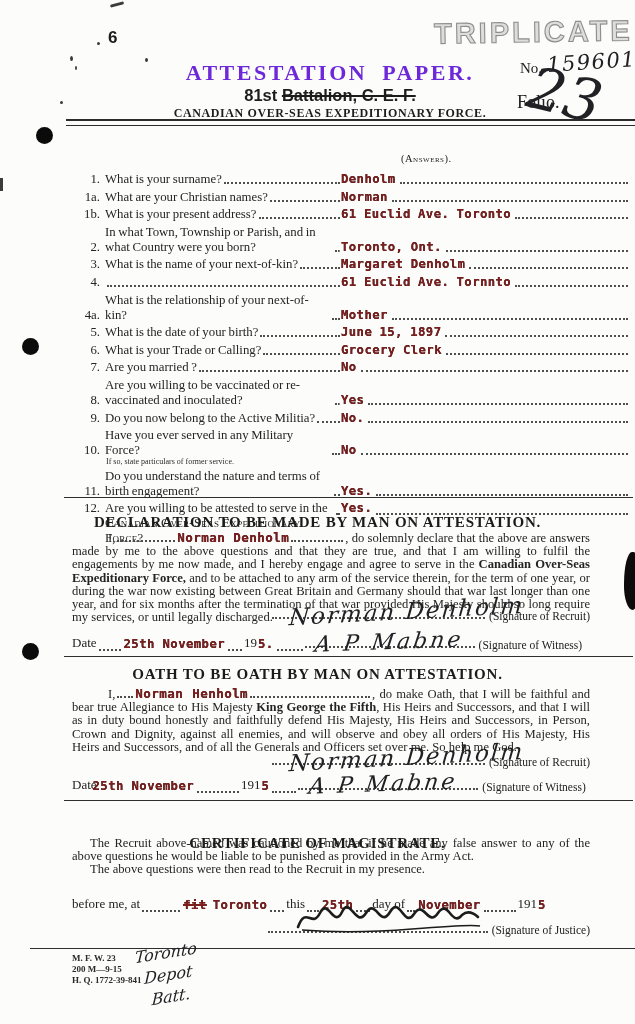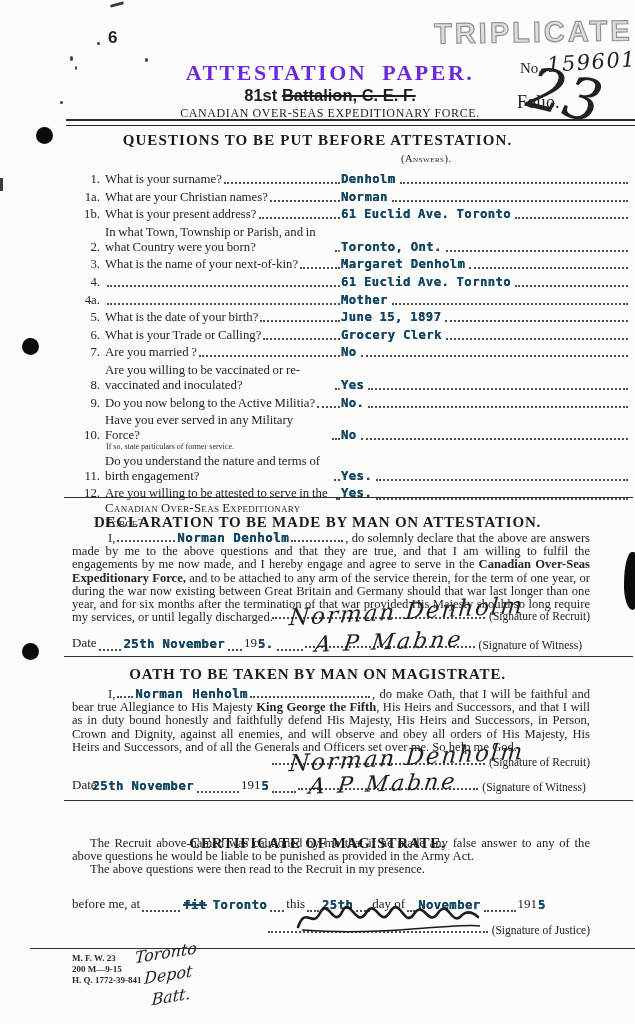--- a/index.html
+++ b/index.html
@@ -9,41 +9,41 @@
 
   
   .page-num{left:108px;top:28px;font-family:"Liberation Sans",sans-serif;font-weight:bold;font-size:17px;color:#1b1b1b;}
   .stamp{right:2px;top:16px;font-family:"Liberation Sans",sans-serif;font-weight:bold;font-size:29px;
          letter-spacing:3px;color:rgba(150,150,150,0.30);-webkit-text-stroke:1.1px rgba(125,125,125,0.85);
          transform:rotate(-1deg);}
   .hdr{left:28px;width:604px;top:60px;text-align:center;}
   .hdr-title{font-size:22px;font-weight:bold;letter-spacing:2.5px;word-spacing:7px;color:#6d28d9;}
   .hdr-batt{font-family:"Liberation Sans",sans-serif;font-weight:bold;font-size:16.5px;color:#1c1c1c;margin-top:0px;}
   .strike{text-decoration:line-through;text-decoration-thickness:1.5px;}
-  .hdr-sub{font-size:12px;font-weight:normal;letter-spacing:0.6px;color:#1d1d1d;margin-top:1px;}
+  .hdr-sub{font-size:12px;font-weight:bold;letter-spacing:0.6px;color:#1d1d1d;margin-top:1px;}
   .no-label{left:520px;top:60px;font-size:15px;}
   .no-value{left:547px;top:50px;font-family:"DejaVu Serif",serif;font-style:italic;font-size:21px;
             letter-spacing:1.5px;transform:rotate(-4deg);color:#26262a;}
   .folio-label{left:517px;top:92px;font-size:18px;}
   .folio-value{left:528px;top:66px;font-family:"DejaVu Serif",serif;font-style:italic;font-size:58px;
                transform:rotate(14deg);color:#222226;line-height:1;}
   .dbl-rule{left:66px;right:0;top:119px;height:4px;border-top:2px solid #2b2b2b;border-bottom:1.3px solid #2b2b2b;}
 
   
   .q-title{left:0;right:0;top:132px;text-align:center;font-weight:bold;font-size:15px;letter-spacing:1.1px;color:#1b1b1b;}
   .answers-label{left:401px;top:153px;font-size:10.5px;font-variant:small-caps;letter-spacing:0.5px;}
   .q-list{left:70px;width:559px;top:172px;}
   .q-row{display:flex;align-items:flex-end;margin-bottom:2.6px;font-size:12.8px;line-height:15px;word-spacing:-0.5px;color:#242424;}
   .q-num{flex:0 0 30px;text-align:right;padding-right:5px;}
   .q-body{flex:0 1 auto;max-width:238px;}
   .q-caps{font-variant:small-caps;letter-spacing:0.3px;}
   .leader{flex:1 1 8px;min-width:4px;border-bottom:2px dotted #4f4f4f;margin:0 1px 3px 2px;height:0;}
   .answer-cell{flex:0 0 288px;display:flex;align-items:flex-end;}
   .typed{font-family:"DejaVu Sans Mono",monospace;font-weight:bold;font-size:12.3px;letter-spacing:0.4px;
-         color:#0c4a6e;text-shadow:0 0 0.5px #1a1a1a;white-space:nowrap;}
+         color:#7f1d1d;text-shadow:0 0 0.5px #1a1a1a;white-space:nowrap;}
   .q-answer{margin-right:2px;}
   .answer-top{align-items:flex-start;}
   .answer-top .leader{align-self:flex-start;height:12px;}
   .answer-top .answer-cell{align-items:flex-start;}
   .q-note{font-size:8px;line-height:8px;margin:-3px 0 3px 36px;color:#2a2a2a;}
 
   
   .rule{border-top:1.8px solid #2e2e2e;height:0;}
   .sec-title{left:0;right:0;text-align:center;font-weight:bold;font-size:15px;letter-spacing:0.8px;color:#1b1b1b;}
   .par{left:72px;width:518px;text-align:justify;font-size:12.6px;line-height:13.2px;color:#242424;}
@@ -105,21 +105,20 @@
     <div class="hdr-sub">CANADIAN OVER-SEAS EXPEDITIONARY FORCE.</div>
   </div>
 
   <div class="abs no-label">No.</div>
   <div class="abs no-value script">159601</div>
   <div class="abs folio-label">Folio.</div>
   <div class="abs folio-value script">23</div>
 
   <div class="abs dbl-rule"></div>
 
-  <div class="abs q-title">QUESTIONS TO BE PUT BEFORE ATTESTATION.</div>
   <div class="abs answers-label">(Answers).</div>
   <div class="abs q-list" id="questions-list">
       <div class="q-row">
       <span class="q-num">1.</span>
       <span class="q-body"><span class="q-main">What is your surname?</span></span>
       <span class="leader"></span>
       <span class="answer-cell">
         <span class="q-answer typed">Denholm</span>
         <span class="leader"></span>
       </span>
@@ -163,20 +162,21 @@
       <div class="q-row">
       <span class="q-num">4.</span>
       <span class="leader"></span>
       <span class="answer-cell">
         <span class="q-answer typed">61 Euclid Ave. Tornnto</span>
         <span class="leader"></span>
       </span>
     </div>
       <div class="q-row">
       <span class="q-num">4a.</span>
+      <span class="q-body"><span class="q-main">What is the relationship of your next-of-kin?</span></span>
       <span class="leader"></span>
       <span class="answer-cell">
         <span class="q-answer typed">Mother</span>
         <span class="leader"></span>
       </span>
     </div>
       <div class="q-row">
       <span class="q-num">5.</span>
       <span class="q-body"><span class="q-main">What is the date of your birth?</span></span>
       <span class="leader"></span>
@@ -272,21 +272,21 @@
       <span class="typed">5.</span>
     <span class="dfill" style="width:26px;"></span>
     <span class="sig-line" style="max-width:170px;">
       <span class="script wit-script">A P Mabne</span>
     </span>
     <span class="sig-label" style="font-size:11.5px;">(Signature of Witness)</span>
   </div>
 
   <div class="abs rule" style="left:64px;right:2px;top:656px;border-top-width:1.4px;"></div>
 
-  <div class="abs sec-title" style="top:666px;">OATH TO BE TAKEN BY MAN ON MAGISTRATE.</div>
+  <div class="abs sec-title" style="top:666px;">OATH TO BE OATH BY MAN ON ATTESTATION.</div>
   <div class="abs par" style="top:687px;">
     <span class="ind"></span><span>I,</span><span class="dfill" style="width:16px;"></span><span class="typed">Norman Henholm</span><span class="dfill" style="width:120px;"></span><span>, do make Oath, that I will be faithful and bear true Allegiance to His Majesty </span><b>King George the Fifth</b><span>, His Heirs and Successors, and that I will as in duty bound honestly and faithfully defend His Majesty, His Heirs and Successors, in Person, Crown and Dignity, against all enemies, and will observe and obey all orders of His Majesty, His Heirs and Successors, and of all the Generals and Officers set over me.   So help me God.</span>
   </div>
   <div class="abs sig-row" style="left:272px;right:45px;top:744px;height:24px;">
     <span class="sig-line">
       <span class="script sig-script">Norman Denholm</span>
     </span>
     <span class="sig-label">(Signature of Recruit)</span>
   </div>
   <div class="abs date-row" style="left:72px;right:45px;top:773px;height:20px;">

